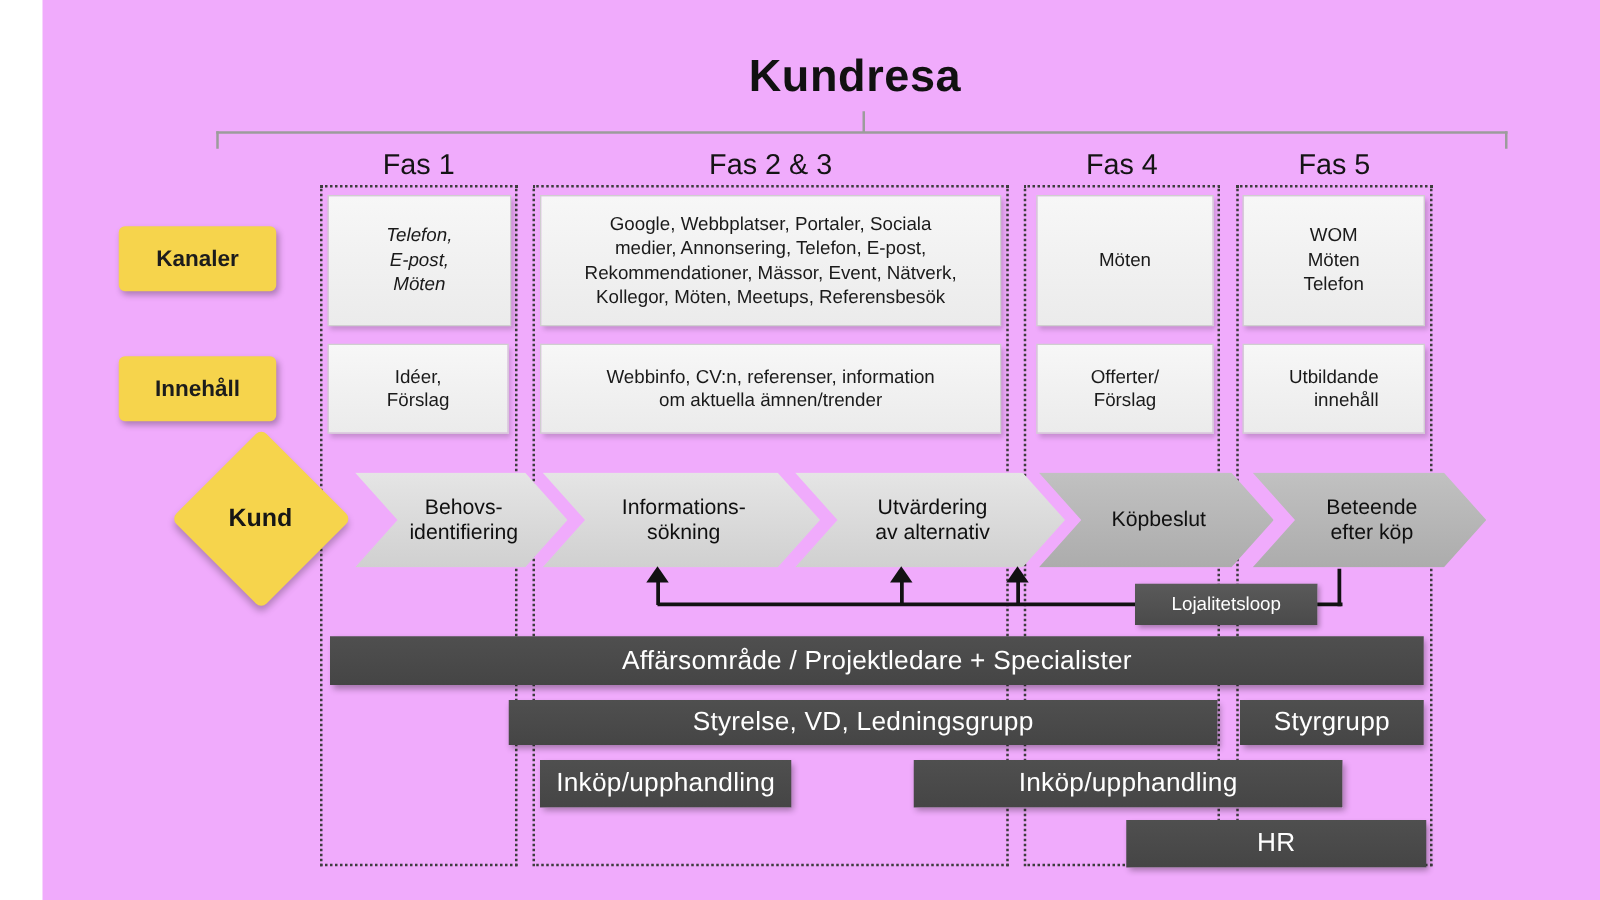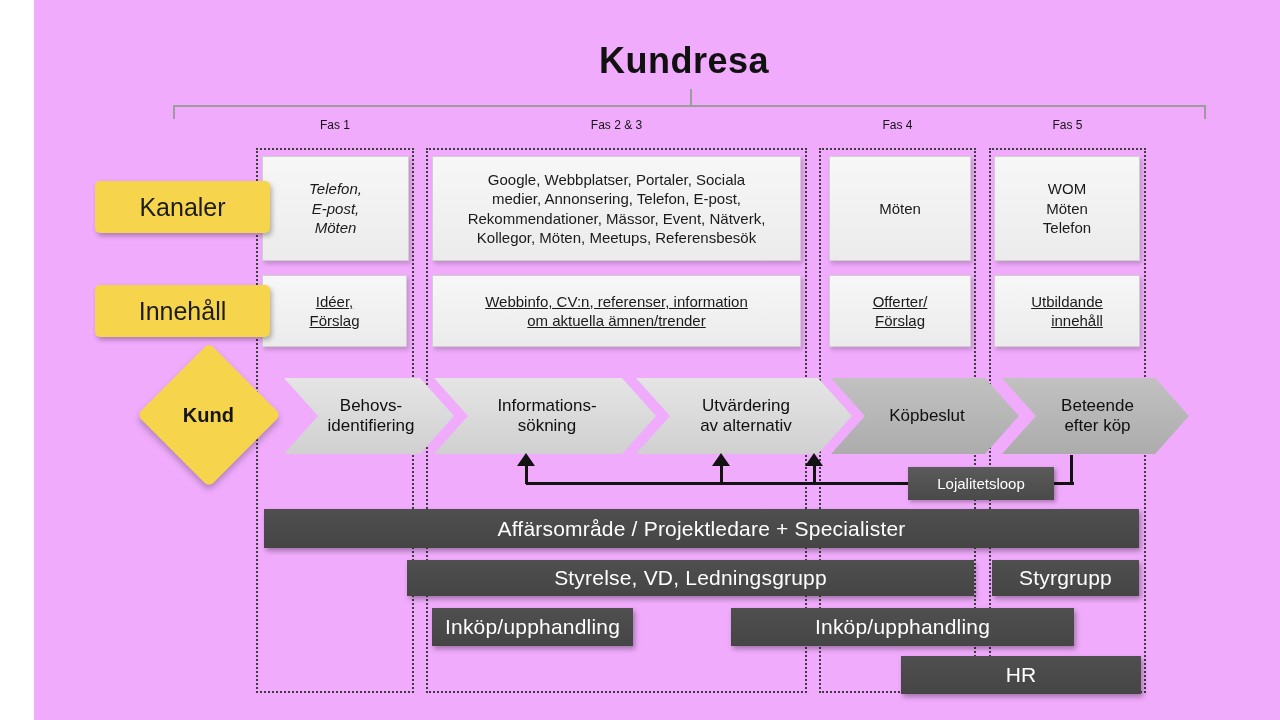--- a/index.html
+++ b/index.html
@@ -6,41 +6,41 @@
   #canvas{
     position:relative;width:1280px;height:720px;background:#f0abfc;overflow:hidden;
     font-family:"Liberation Sans","DejaVu Sans",sans-serif;color:#111;margin-left:34px;
   }
   .abs{position:absolute;}
   .pre{white-space:pre-line;}
   
   .title{top:40px;left:350px;width:600px;text-align:center;font-size:36px;font-weight:700;letter-spacing:0.5px;}
   .bline{background:#9c9c9c;}
   
-  .phase-label{top:118px;text-align:center;font-size:12px;color:#141414;}
+  .phase-label{top:118px;text-align:center;font-size:23px;color:#141414;}
   
   .pbox{top:148px;height:545px;border:2px dotted #3d3d3d;box-sizing:border-box;z-index:1;background:transparent;}
   
   .ylabel{
-    left:61px;width:175px;height:52px;border-radius:5px;
+    left:61px;width:126px;height:52px;border-radius:5px;
     background:var(--accent-yellow,#f6d44c);
     box-shadow:2px 3px 5px rgba(0,0,0,0.28);
     display:flex;align-items:center;justify-content:center;
-    font-size:25px;font-weight:400;color:#1c1c1c;z-index:4;
+    font-size:18px;font-weight:700;color:#1c1c1c;z-index:4;
   }
   
   .lightbox{
     background:linear-gradient(180deg,#f7f7f7,#ebebeb);
     border:1px solid #cfcfcf;
     box-shadow:2px 3px 4px rgba(0,0,0,0.18);
     display:flex;align-items:center;justify-content:center;text-align:center;
     font-size:15px;line-height:1.3;color:#1a1a1a;z-index:2;box-sizing:border-box;padding:4px 8px;
   }
   .row-channels{top:156px;height:105px;}
-  .row-content{top:275px;height:72px;text-decoration:underline;}
+  .row-content{top:275px;height:72px;}
   
   .diamond{
     left:124px;top:364px;width:102px;height:102px;
     background:var(--accent-yellow,#f6d44c);
     transform:rotate(45deg);border-radius:6px;
     box-shadow:3px 3px 6px rgba(0,0,0,0.25);z-index:4;
     display:flex;align-items:center;justify-content:center;
   }
   .diamond .dlabel{transform:rotate(-45deg);font-size:20px;font-weight:700;color:#161616;}
   

